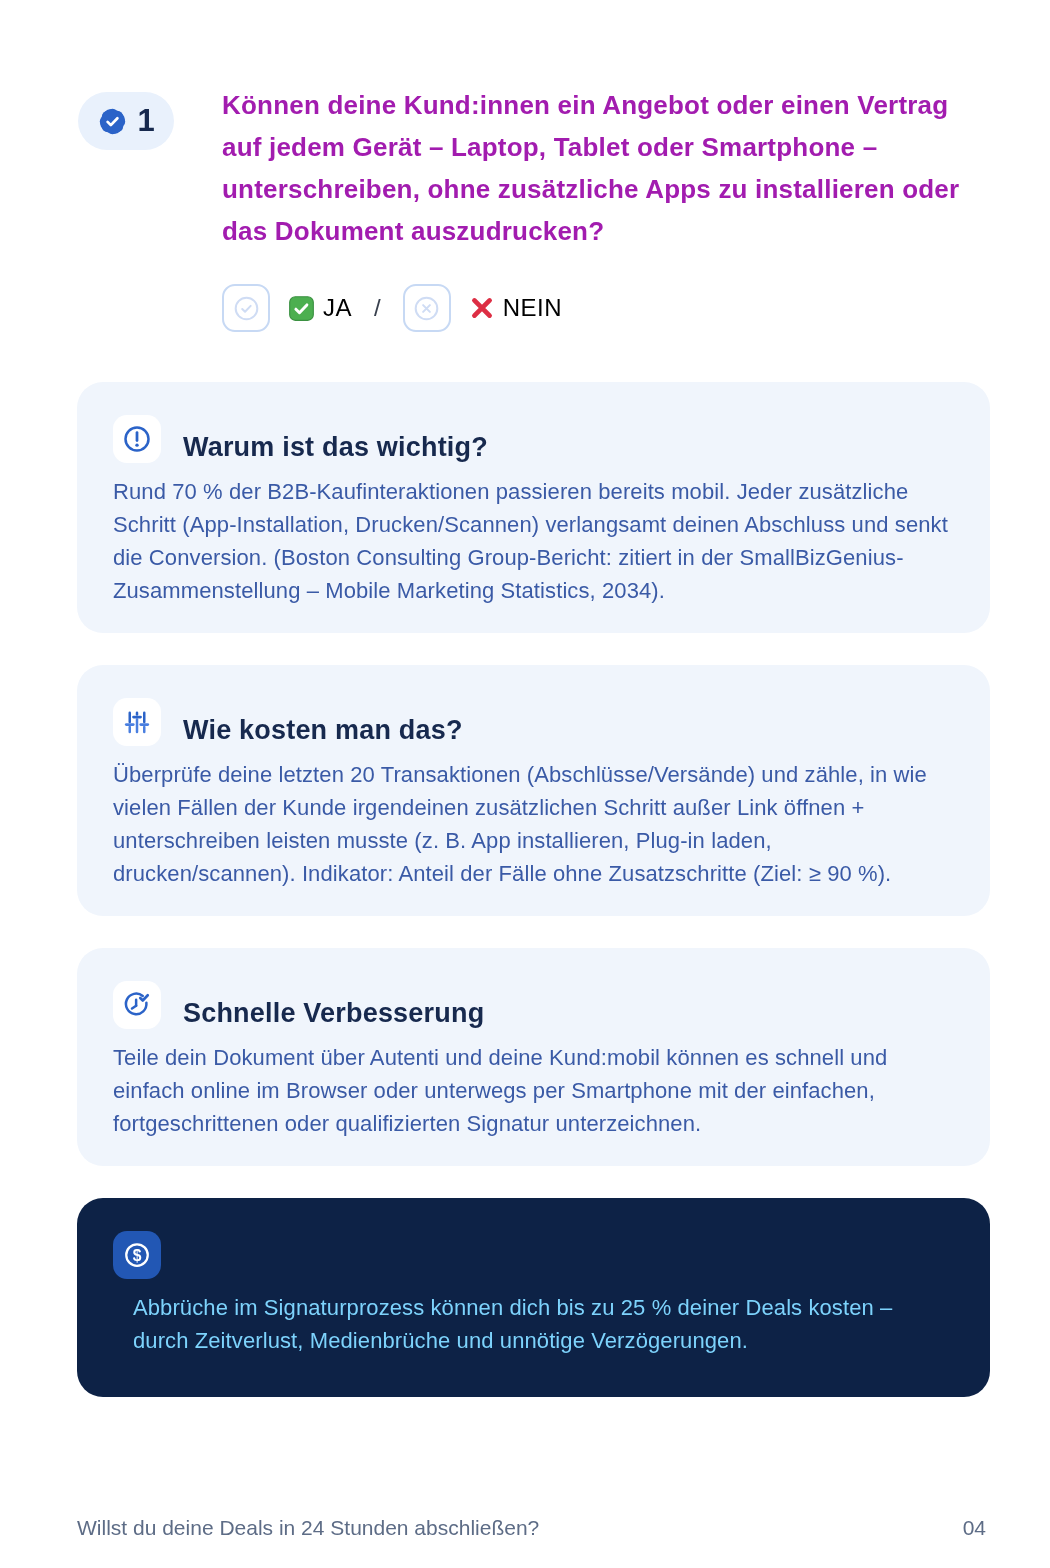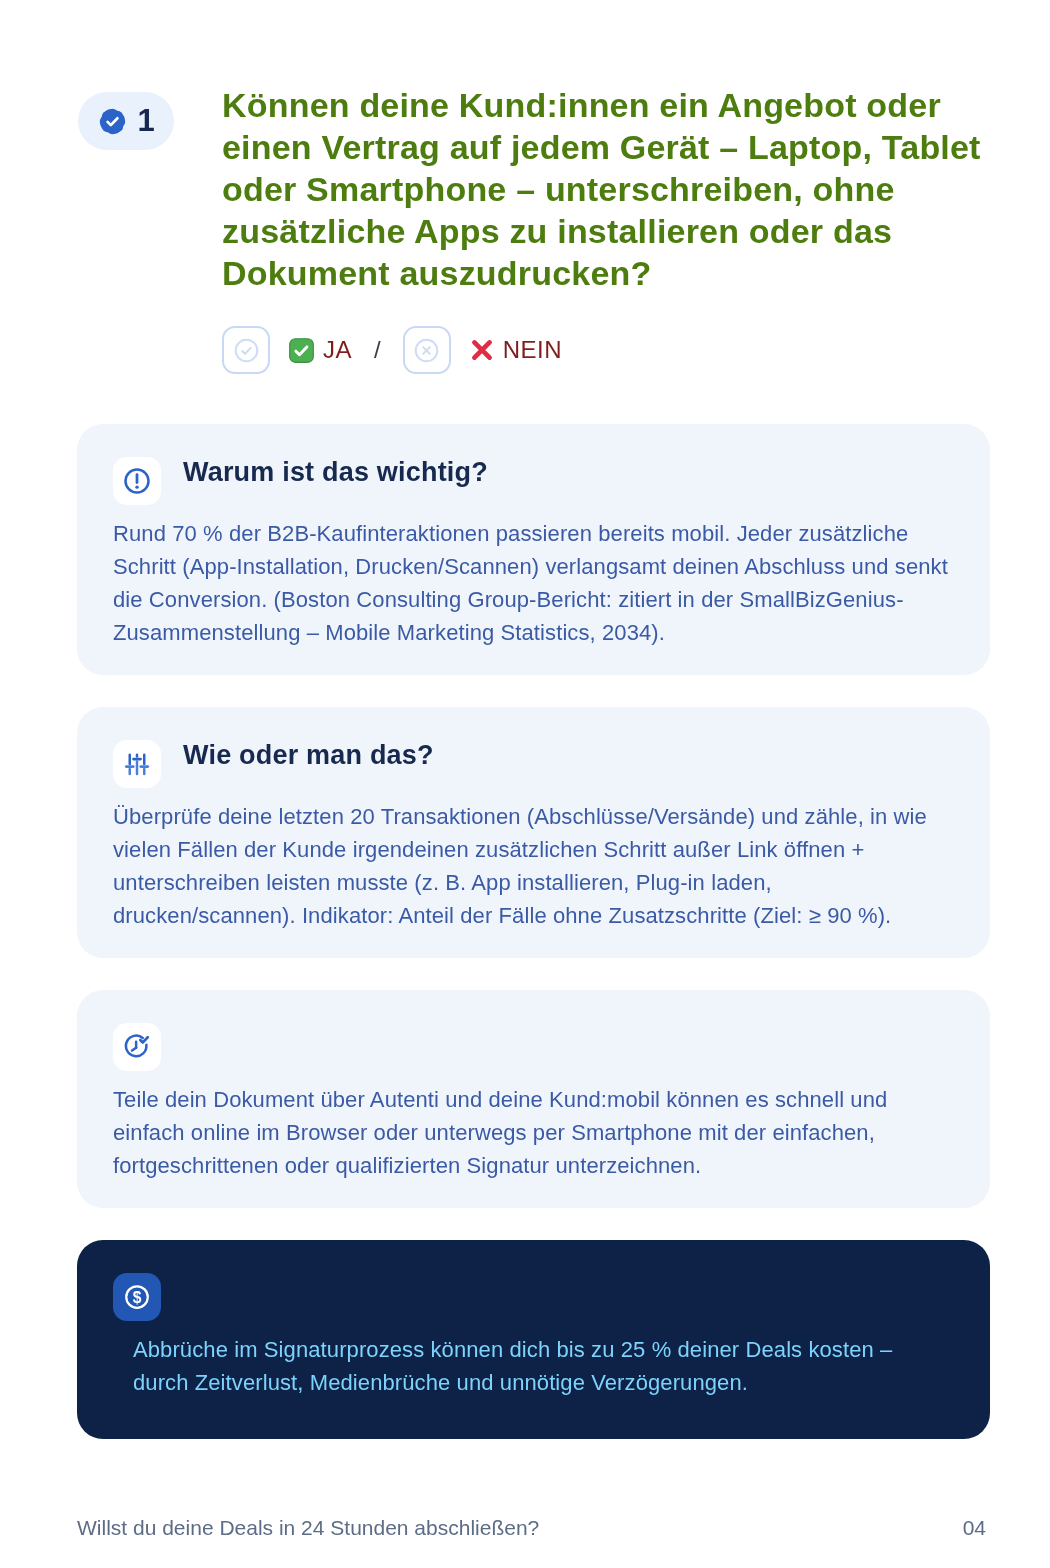--- a/index.html
+++ b/index.html
@@ -18,46 +18,46 @@
   
   .header { display:flex; align-items:flex-start; padding:84px 58px 0 78px; }
   .badge-pill {
     flex:none; width:96px; height:58px; border-radius:29px;
     background:#E9F1FC; display:flex; align-items:center; justify-content:center;
     gap:9px; margin-top:8px;
   }
   .badge-pill .num { font-size:31px; font-weight:bold; color:#17294E; }
   .question-title {
     margin-left:48px; width:775px;
-    font-size:34px; line-height:42px; font-weight:bold; color:#4d7c0f;
+    font-size:26px; line-height:42px; font-weight:bold; color:#a21caf;
     letter-spacing:0.2px;
   }
 
   
   .answers-row {
     display:flex; align-items:center;
     margin:32px 0 0 222px; gap:18px;
   }
   .checkbox-box {
     width:48px; height:48px; border-radius:13px;
     border:2px solid #C7D9F4; background:#fff;
     display:flex; align-items:center; justify-content:center;
     cursor:pointer;
   }
   .answer-group { display:flex; align-items:center; gap:8px; }
-  .answer-label { font-size:24px; color:#7f1d1d; letter-spacing:0.5px; }
+  .answer-label { font-size:24px; color:#000000; letter-spacing:0.5px; }
   .answer-slash { font-size:24px; color:#39404E; margin:0 4px; }
 
   
   .cards { margin:50px 60px 0 77px; display:flex; flex-direction:column; gap:32px; }
   .card {
     background:#F0F5FC; border-radius:26px;
     padding:33px 36px 26px 36px;
   }
-  .card-header { display:flex; align-items:flex-start; gap:22px; margin-bottom:12px; }
+  .card-header { display:flex; align-items:flex-end; gap:22px; margin-bottom:12px; }
   .icon-tile {
     flex:none; width:48px; height:48px; border-radius:14px; background:#ffffff;
     display:flex; align-items:center; justify-content:center;
   }
   .card-title { font-size:27px; font-weight:bold; color:#17294E; letter-spacing:0.2px; }
   .card-body {
     font-size:22px; line-height:33px; color:#3A5AA6; letter-spacing:0.1px;
     max-width:845px;
   }
 
@@ -161,37 +161,38 @@
               <line x1="3.4" y1="14" x2="9" y2="14" stroke="#4A7FE0" stroke-width="2.2" stroke-linecap="round"></line>
               <line x1="12" y1="4.5" x2="12" y2="6" stroke="#2B63C8" stroke-width="2" stroke-linecap="round"></line>
               <line x1="12" y1="10" x2="12" y2="20" stroke="#4A7FE0" stroke-width="2" stroke-linecap="round"></line>
               <line x1="9.2" y1="8" x2="14.8" y2="8" stroke="#2B63C8" stroke-width="2.2" stroke-linecap="round"></line>
               <line x1="17.8" y1="4.5" x2="17.8" y2="12" stroke="#2B63C8" stroke-width="2" stroke-linecap="round"></line>
               <line x1="17.8" y1="16" x2="17.8" y2="20" stroke="#4A7FE0" stroke-width="2" stroke-linecap="round"></line>
               <line x1="15" y1="14" x2="20.6" y2="14" stroke="#4A7FE0" stroke-width="2.2" stroke-linecap="round"></line>
             </svg>
           </span>
         </div>
-        <div class="card-title">Wie oder man das?</div>
+        <div class="card-title">Wie kosten man das?</div>
       </div>
       <p class="card-body">Überprüfe deine letzten 20 Transaktionen (Abschlüsse/Versände) und zähle, in wie vielen Fällen der Kunde irgendeinen zusätzlichen Schritt außer Link öffnen + unterschreiben leisten musste (z. B. App installieren, Plug-in laden, drucken/scannen). Indikator: Anteil der Fälle ohne Zusatzschritte (Ziel: ≥ 90 %).</p>
     </div>
 
     <div class="card">
       <div class="card-header">
         <div class="icon-tile">
           <span style="display:flex;">
             <svg width="30" height="30" viewBox="0 0 24 24">
               <path d="M16.6 4.8 A8.2 8.2 0 1 0 19.5 10.2" stroke="#2B63C8" stroke-width="2" fill="none" stroke-linecap="round"></path>
               <line x1="11.3" y1="12.6" x2="11.3" y2="7.8" stroke="#2B63C8" stroke-width="2" stroke-linecap="round"></line>
               <line x1="11.3" y1="12.6" x2="8" y2="14.8" stroke="#2B63C8" stroke-width="2" stroke-linecap="round"></line>
               <path d="M14.6 6.4l2 2 4-4.2" stroke="#2B63C8" stroke-width="2.1" fill="none" stroke-linecap="round" stroke-linejoin="round"></path>
             </svg>
           </span>
         </div>
+        <div class="card-title">Schnelle Verbesserung</div>
       </div>
       <p class="card-body">Teile dein Dokument über Autenti und deine Kund:mobil können es schnell und einfach online im Browser oder unterwegs per Smartphone mit der einfachen, fortgeschrittenen oder qualifizierten Signatur unterzeichnen.</p>
     </div>
 
     <div class="card dark">
       <div class="card-header">
         <div class="icon-tile">
           <span style="display:flex;">
             <svg width="30" height="30" viewBox="0 0 24 24">
               <circle cx="12" cy="12" r="8.6" stroke="#ffffff" stroke-width="1.8" fill="none"></circle>

